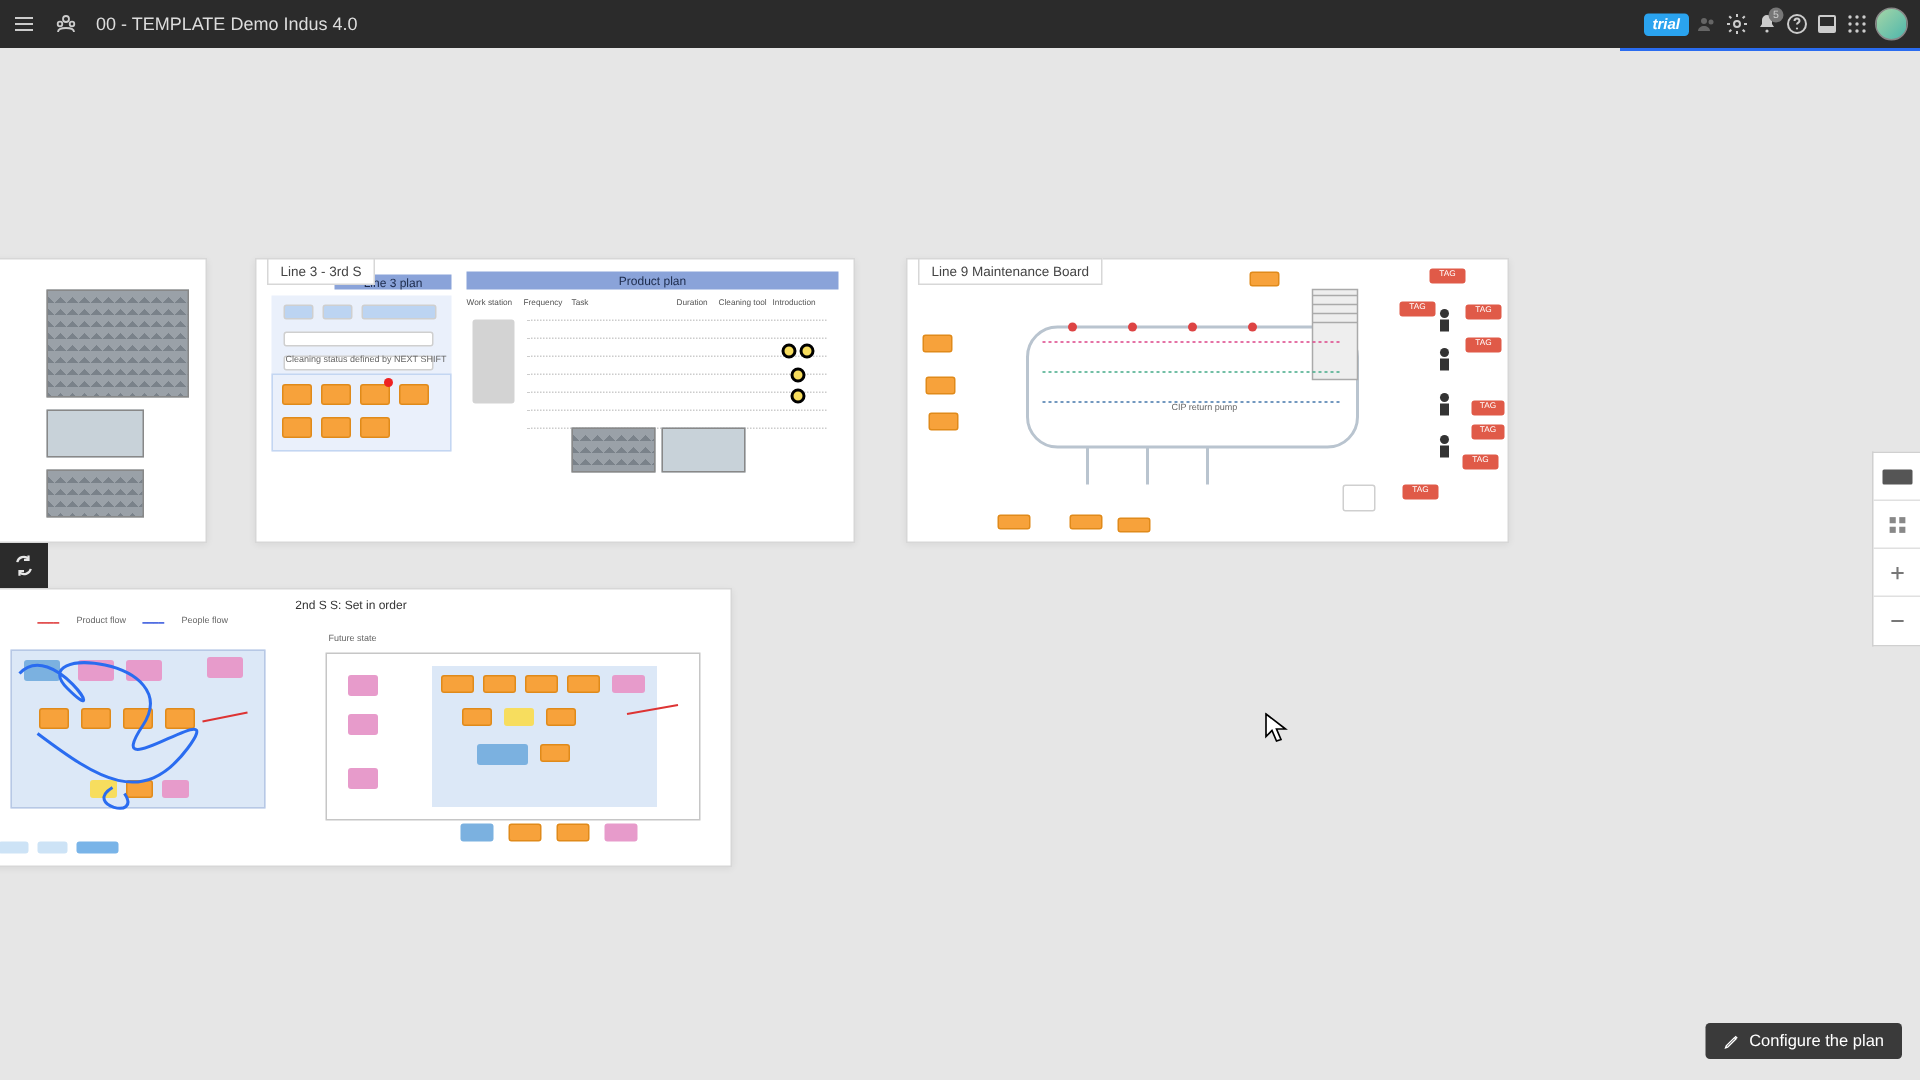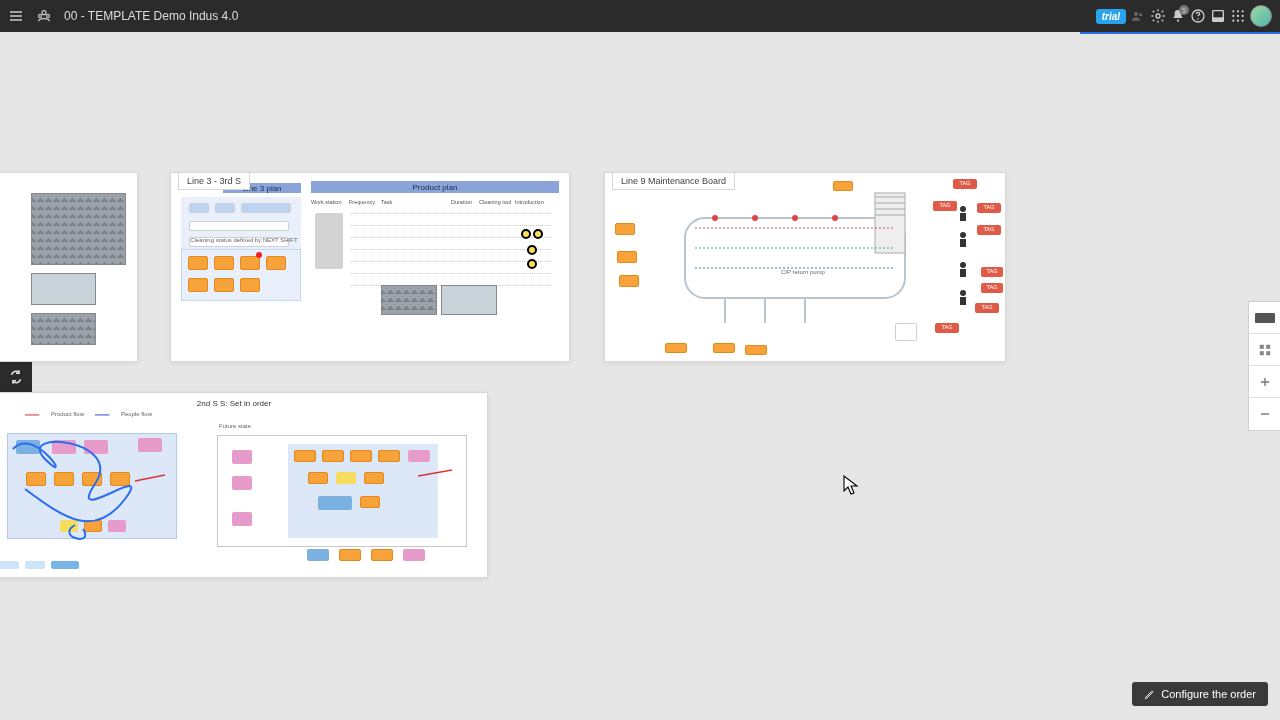--- a/index.html
+++ b/index.html
@@ -400,16 +400,16 @@
   <div class="cursor" id="cursor" style="left: 843px; top: 441px;">
     <svg viewBox="0 0 16 20">
         <path d="M1 1 L1 16 L5 12 L8 19 L11 18 L8 11 L14 11 Z" fill="#fff" stroke="#000" stroke-width="1.1"></path>
       </svg>
   </div>
 
   <div class="configure">
     <svg viewBox="0 0 24 24">
         <path d="M3 21l3-1 12-12-2-2L4 18l-1 3zM17 4l3 3" stroke="#fff" stroke-width="2" fill="none"></path>
       </svg>
-    <span>Configure the order</span>
+    <span>Configure the plan</span>
   </div>
 
 </div>
 
 </body></html>

